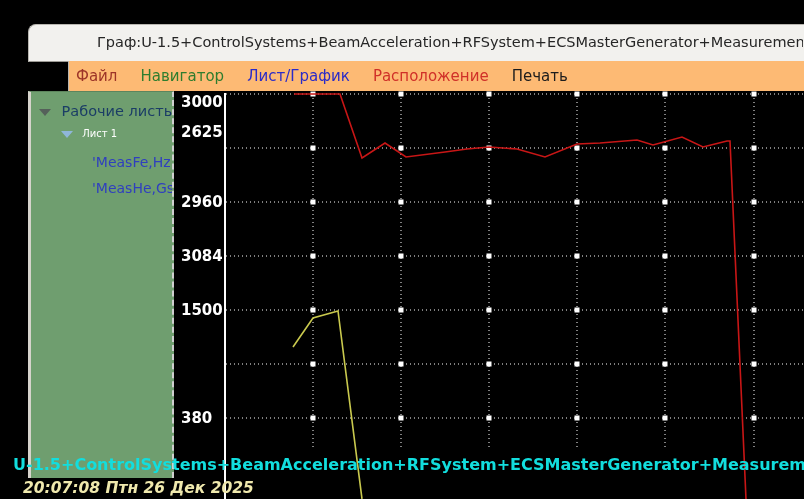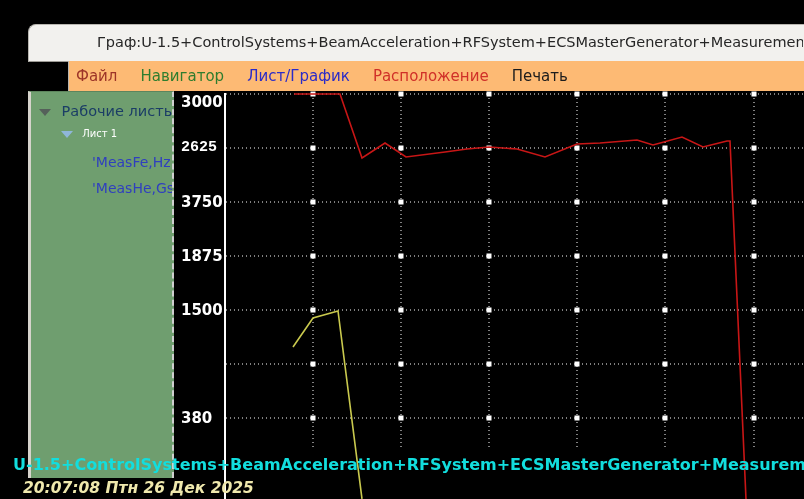--- a/index.html
+++ b/index.html
@@ -108,23 +108,23 @@
   <div class="tree-row row-series1">
     <span>'MeasFe,Hz'=</span>
   </div>
   <div class="tree-row row-series2">
     <span>'MeasHe,Gs'=</span>
   </div>
 </div>
 
 <div class="yaxis" id="yaxis">
     <div class="ytick" style="top: 2px;">3000</div>
-    <div class="ytick" style="top: 48px; font-family: Liberation Mono, monospace;">2625</div>
-    <div class="ytick" style="top: 102px;">3750</div>
-    <div class="ytick" style="top: 156px;">1875</div>
+    <div class="ytick" style="top: 32px;">2625</div>
+    <div class="ytick" style="top: 102px;">2960</div>
+    <div class="ytick" style="top: 156px;">3084</div>
     <div class="ytick" style="top: 210px;">1500</div>
     <div class="ytick" style="top: 264px; margin-left: 44px;">1125</div>
     <div class="ytick" style="top: 318px;">380</div>
   </div>
 
 <div class="plot">
   <div class="axis-line"></div>
   <svg id="chart-svg" width="580" height="408">
       <line x1="2" y1="3" x2="580" y2="3" stroke="#ffffff" stroke-width="1" stroke-dasharray="1 3"></line>
       <line x1="2" y1="57" x2="580" y2="57" stroke="#ffffff" stroke-width="1" stroke-dasharray="1 3"></line>

